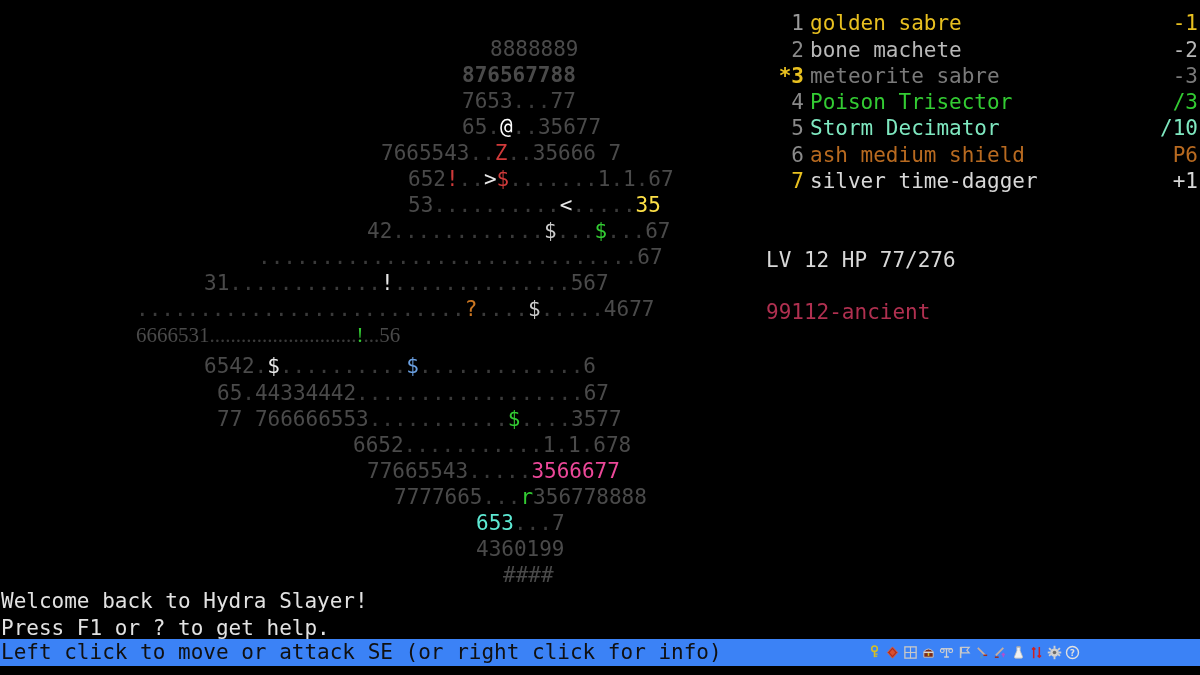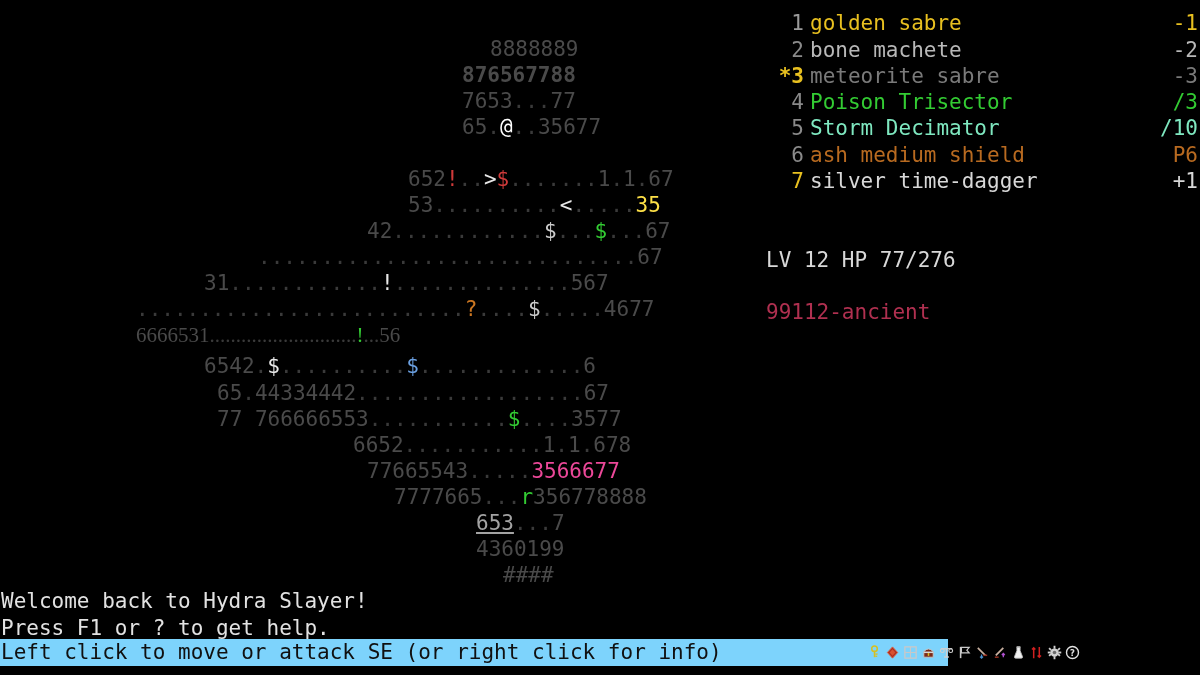--- a/index.html
+++ b/index.html
@@ -108,23 +108,23 @@
     color: #e2e2e2;
     font-family: "DejaVu Sans Mono", "Liberation Mono", monospace;
     padding-left: 1px;
   }
 
   
   #bottombar {
     position: absolute;
     left: 0;
     top: 639px;
-    width: 948px;
+    width: 1200px;
     height: 27px;
-    background: #7dd3fc;
+    background: #3b82f6;
     display: flex;
     align-items: flex-start;
   }
   #bottombar-text {
     font-size: 21px;
     line-height: 27px;
     white-space: pre;
     color: #101010;
     font-family: "DejaVu Sans Mono", "Liberation Mono", monospace;
     padding-left: 1px;
@@ -158,34 +158,35 @@
   }
 </style>
 </head>
 <body>
 
 <div id="map">
     <div class="map-row" style="top: 36px; left: 490px;"><span style="color: rgb(74, 74, 74);">8888889</span></div>
     <div class="map-row" style="top: 62px; left: 462px;"><span style="color: rgb(74, 74, 74); font-weight: bold;">876567788</span></div>
     <div class="map-row" style="top: 88px; left: 462px;"><span style="color: rgb(74, 74, 74);">7653</span><span style="color: rgb(58, 58, 58);">...</span><span style="color: rgb(74, 74, 74);">77</span></div>
     <div class="map-row" style="top: 114px; left: 462px;"><span style="color: rgb(74, 74, 74);">65</span><span style="color: rgb(58, 58, 58);">.</span><span style="color: rgb(255, 255, 255);">@</span><span style="color: rgb(58, 58, 58);">..</span><span style="color: rgb(74, 74, 74);">35677</span></div>
+    <div class="map-row" style="top: 140px; left: 381px;"><span style="color: rgb(74, 74, 74);">7665543</span><span style="color: rgb(58, 58, 58);">..</span><span style="color: rgb(208, 58, 58);">Z</span><span style="color: rgb(58, 58, 58);">..</span><span style="color: rgb(74, 74, 74);">35666 7</span></div>
     <div class="map-row" style="top: 166px; left: 408px;"><span style="color: rgb(74, 74, 74);">652</span><span style="color: rgb(208, 58, 58);">!</span><span style="color: rgb(58, 58, 58);">..</span><span style="color: rgb(232, 232, 232);">&gt;</span><span style="color: rgb(208, 58, 58);">$</span><span style="color: rgb(58, 58, 58);">.......</span><span style="color: rgb(74, 74, 74);">1</span><span style="color: rgb(58, 58, 58);">.</span><span style="color: rgb(74, 74, 74);">1</span><span style="color: rgb(58, 58, 58);">.</span><span style="color: rgb(74, 74, 74);">67</span></div>
     <div class="map-row" style="top: 192px; left: 408px;"><span style="color: rgb(74, 74, 74);">53</span><span style="color: rgb(58, 58, 58);">..........</span><span style="color: rgb(232, 232, 232);">&lt;</span><span style="color: rgb(58, 58, 58);">.....</span><span style="color: #fde047;">35</span></div>
     <div class="map-row" style="top: 218px; left: 367px;"><span style="color: rgb(74, 74, 74);">42</span><span style="color: rgb(58, 58, 58);">............</span><span style="color: rgb(204, 204, 204);">$</span><span style="color: rgb(58, 58, 58);">...</span><span style="color: rgb(51, 204, 51);">$</span><span style="color: rgb(58, 58, 58);">...</span><span style="color: rgb(74, 74, 74);">67</span></div>
     <div class="map-row" style="top: 244px; left: 258px;"><span style="color: rgb(58, 58, 58);">..............................</span><span style="color: rgb(74, 74, 74);">67</span></div>
     <div class="map-row" style="top: 270px; left: 204px;"><span style="color: rgb(74, 74, 74);">31</span><span style="color: rgb(58, 58, 58);">............</span><span style="color: rgb(232, 232, 232);">!</span><span style="color: rgb(58, 58, 58);">..............</span><span style="color: rgb(74, 74, 74);">567</span></div>
     <div class="map-row" style="top: 296px; left: 136px;"><span style="color: rgb(58, 58, 58);">..........................</span><span style="color: rgb(204, 119, 34);">?</span><span style="color: rgb(58, 58, 58);">....</span><span style="color: rgb(204, 204, 204);">$</span><span style="color: rgb(58, 58, 58);">.....</span><span style="color: rgb(74, 74, 74);">4677</span></div>
     <div class="map-row" style="top: 322px; left: 136px; font-family: Liberation Serif, serif;"><span style="color: rgb(74, 74, 74);">6666531</span><span style="color: rgb(58, 58, 58);">............................</span><span style="color: rgb(51, 204, 51);">!</span><span style="color: rgb(58, 58, 58);">...</span><span style="color: rgb(74, 74, 74);">56</span></div>
     <div class="map-row" style="top: 353px; left: 204px;"><span style="color: rgb(74, 74, 74);">6542</span><span style="color: rgb(58, 58, 58);">.</span><span style="color: rgb(232, 232, 232);">$</span><span style="color: rgb(58, 58, 58);">..........</span><span style="color: rgb(106, 159, 224);">$</span><span style="color: rgb(58, 58, 58);">.............</span><span style="color: rgb(74, 74, 74);">6</span></div>
     <div class="map-row" style="top: 380px; left: 217px;"><span style="color: rgb(74, 74, 74);">65</span><span style="color: rgb(58, 58, 58);">.</span><span style="color: rgb(74, 74, 74);">44334442</span><span style="color: rgb(58, 58, 58);">..................</span><span style="color: rgb(74, 74, 74);">67</span></div>
     <div class="map-row" style="top: 406px; left: 217px;"><span style="color: rgb(74, 74, 74);">77 766666553</span><span style="color: rgb(58, 58, 58);">...........</span><span style="color: rgb(51, 204, 51);">$</span><span style="color: rgb(58, 58, 58);">....</span><span style="color: rgb(74, 74, 74);">3577</span></div>
     <div class="map-row" style="top: 432px; left: 353px;"><span style="color: rgb(74, 74, 74);">6652</span><span style="color: rgb(58, 58, 58);">...........</span><span style="color: rgb(74, 74, 74);">1</span><span style="color: rgb(58, 58, 58);">.</span><span style="color: rgb(74, 74, 74);">1</span><span style="color: rgb(58, 58, 58);">.</span><span style="color: rgb(74, 74, 74);">678</span></div>
     <div class="map-row" style="top: 458px; left: 367px;"><span style="color: rgb(74, 74, 74);">77665543</span><span style="color: rgb(58, 58, 58);">.....</span><span style="color: #ec4899;">3566677</span></div>
     <div class="map-row" style="top: 484px; left: 394px;"><span style="color: rgb(74, 74, 74);">7777665</span><span style="color: rgb(58, 58, 58);">...</span><span style="color: rgb(51, 204, 51);">r</span><span style="color: rgb(74, 74, 74);">356778888</span></div>
-    <div class="map-row" style="top: 510px; left: 476px;"><span style="color: #a3a3a3; text-decoration: underline;">653</span><span style="color: rgb(58, 58, 58);">...</span><span style="color: rgb(74, 74, 74);">7</span></div>
+    <div class="map-row" style="top: 510px; left: 476px;"><span style="color: #5eead4;">653</span><span style="color: rgb(58, 58, 58);">...</span><span style="color: rgb(74, 74, 74);">7</span></div>
     <div class="map-row" style="top: 536px; left: 476px;"><span style="color: rgb(74, 74, 74);">4360199</span></div>
     <div class="map-row" style="top: 562px; left: 503px;"><span style="color: rgb(74, 74, 74);">####</span></div>
   </div>
 
 <div id="sidebar">
   <div id="inventory-list">
       <div class="inv-row" style="top: 10px;"><span class="inv-idx" style="color: rgb(154, 154, 154);">1</span><span class="inv-name" style="color: rgb(232, 192, 32);">golden sabre</span><span class="inv-val" style="color: rgb(232, 192, 32);">-1</span></div>
       <div class="inv-row" style="top: 37px;"><span class="inv-idx" style="color: rgb(138, 138, 138);">2</span><span class="inv-name" style="color: rgb(184, 184, 184);">bone machete</span><span class="inv-val" style="color: rgb(184, 184, 184);">-2</span></div>
       <div class="inv-row" style="top: 63px;"><span class="inv-idx" style="color: rgb(232, 192, 32); font-weight: bold;">*3</span><span class="inv-name" style="color: rgb(122, 122, 122);">meteorite sabre</span><span class="inv-val" style="color: rgb(122, 122, 122);">-3</span></div>
       <div class="inv-row" style="top: 89px;"><span class="inv-idx" style="color: rgb(138, 138, 138);">4</span><span class="inv-name" style="color: rgb(51, 204, 51);">Poison Trisector</span><span class="inv-val" style="color: rgb(51, 204, 51);">/3</span></div>

